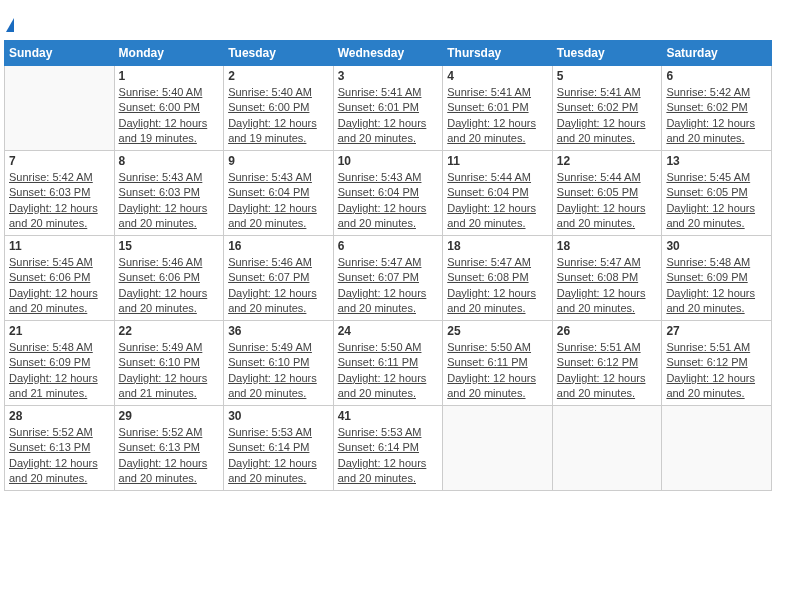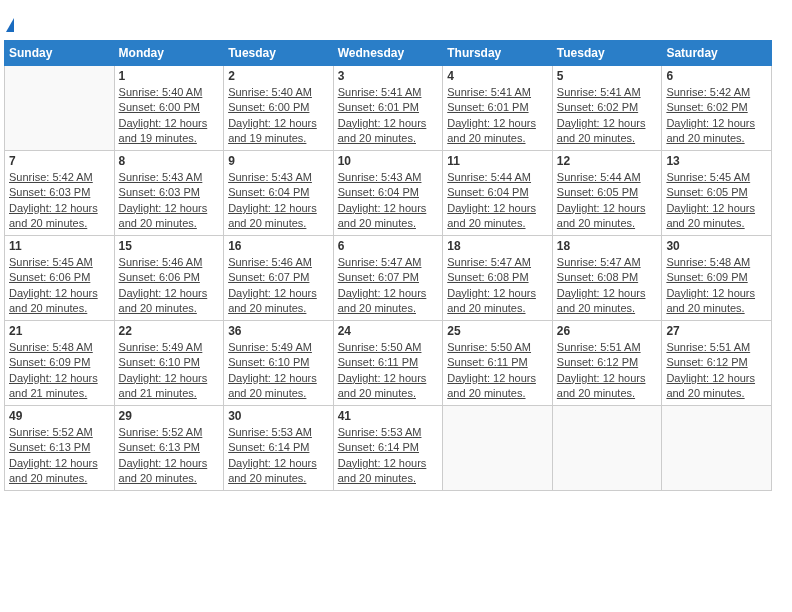--- a/index.html
+++ b/index.html
@@ -245,21 +245,21 @@
             <span class="day-num">26</span>
             <div class="day-info">Sunrise: 5:51 AM<br>Sunset: 6:12 PM<br>Daylight: 12 hours<br>and 20 minutes.</div>
           </td>
           <td>
             <span class="day-num">27</span>
             <div class="day-info">Sunrise: 5:51 AM<br>Sunset: 6:12 PM<br>Daylight: 12 hours<br>and 20 minutes.</div>
           </td>
         </tr>
         <tr class="last-row">
           <td>
-            <span class="day-num">49</span>
+            <span class="day-num">28</span>
             <div class="day-info">Sunrise: 5:52 AM<br>Sunset: 6:13 PM<br>Daylight: 12 hours<br>and 20 minutes.</div>
           </td>
           <td>
             <span class="day-num">29</span>
             <div class="day-info">Sunrise: 5:52 AM<br>Sunset: 6:13 PM<br>Daylight: 12 hours<br>and 20 minutes.</div>
           </td>
           <td>
             <span class="day-num">30</span>
             <div class="day-info">Sunrise: 5:53 AM<br>Sunset: 6:14 PM<br>Daylight: 12 hours<br>and 20 minutes.</div>
           </td>

